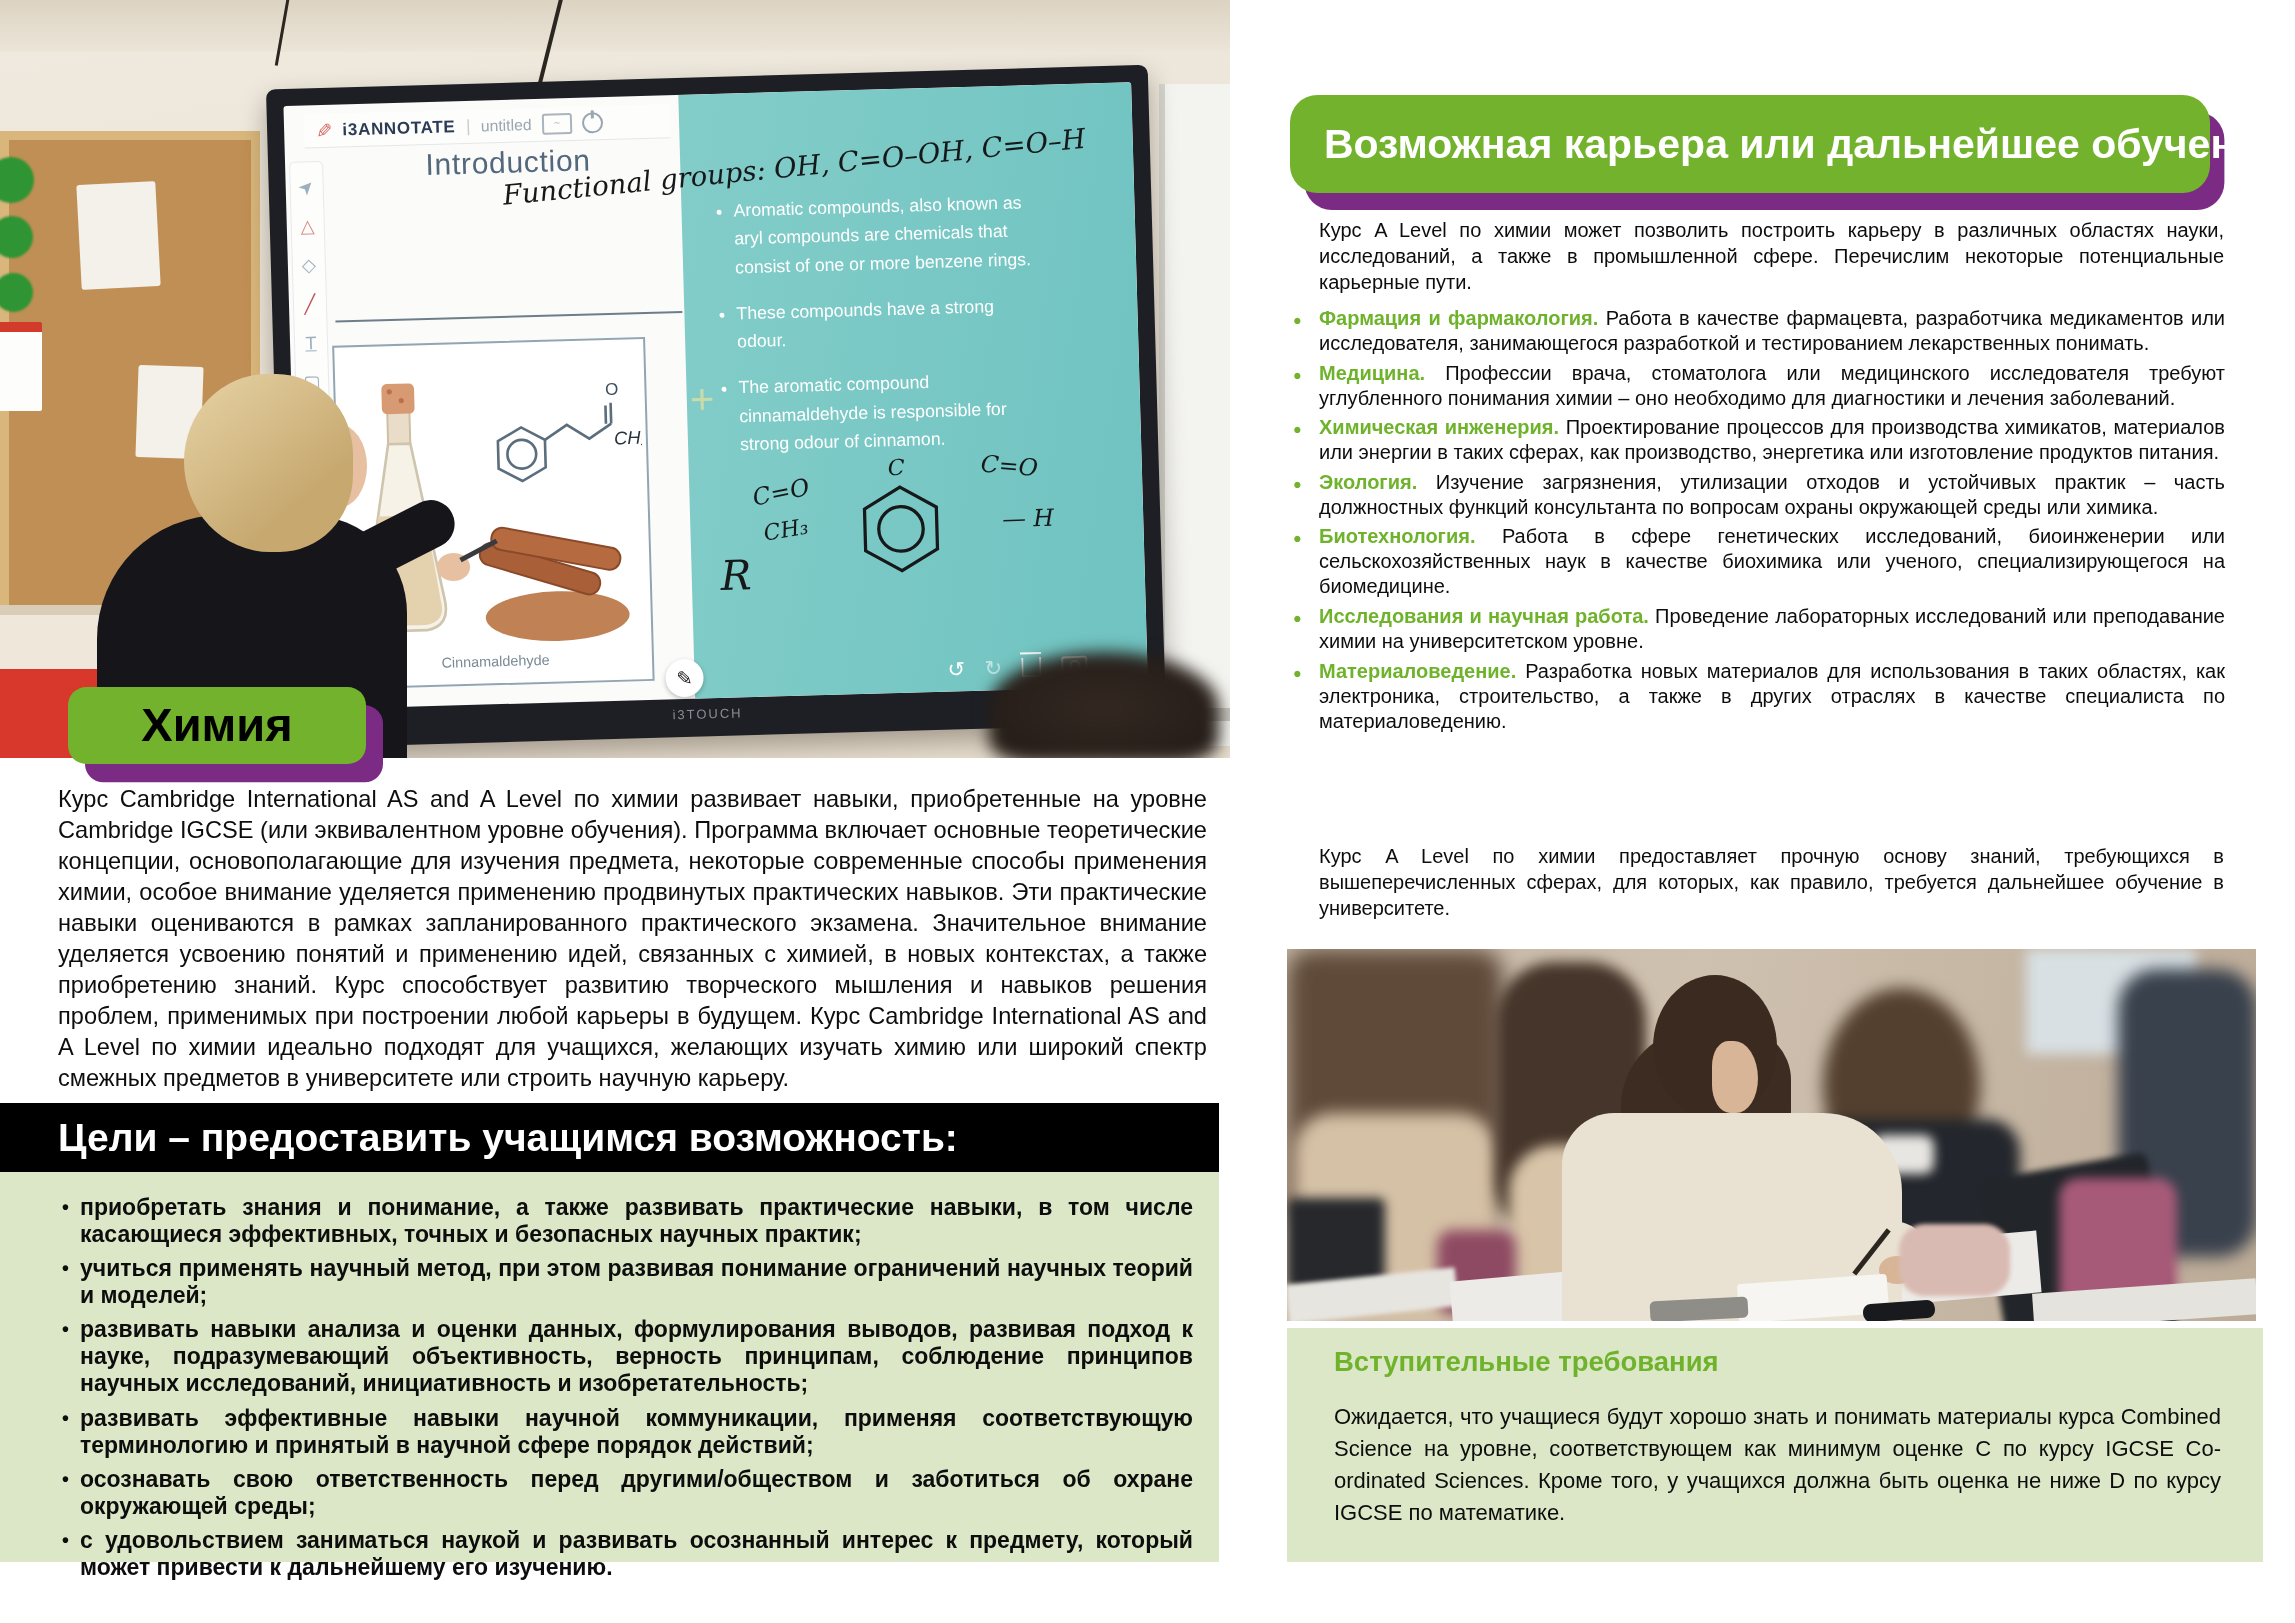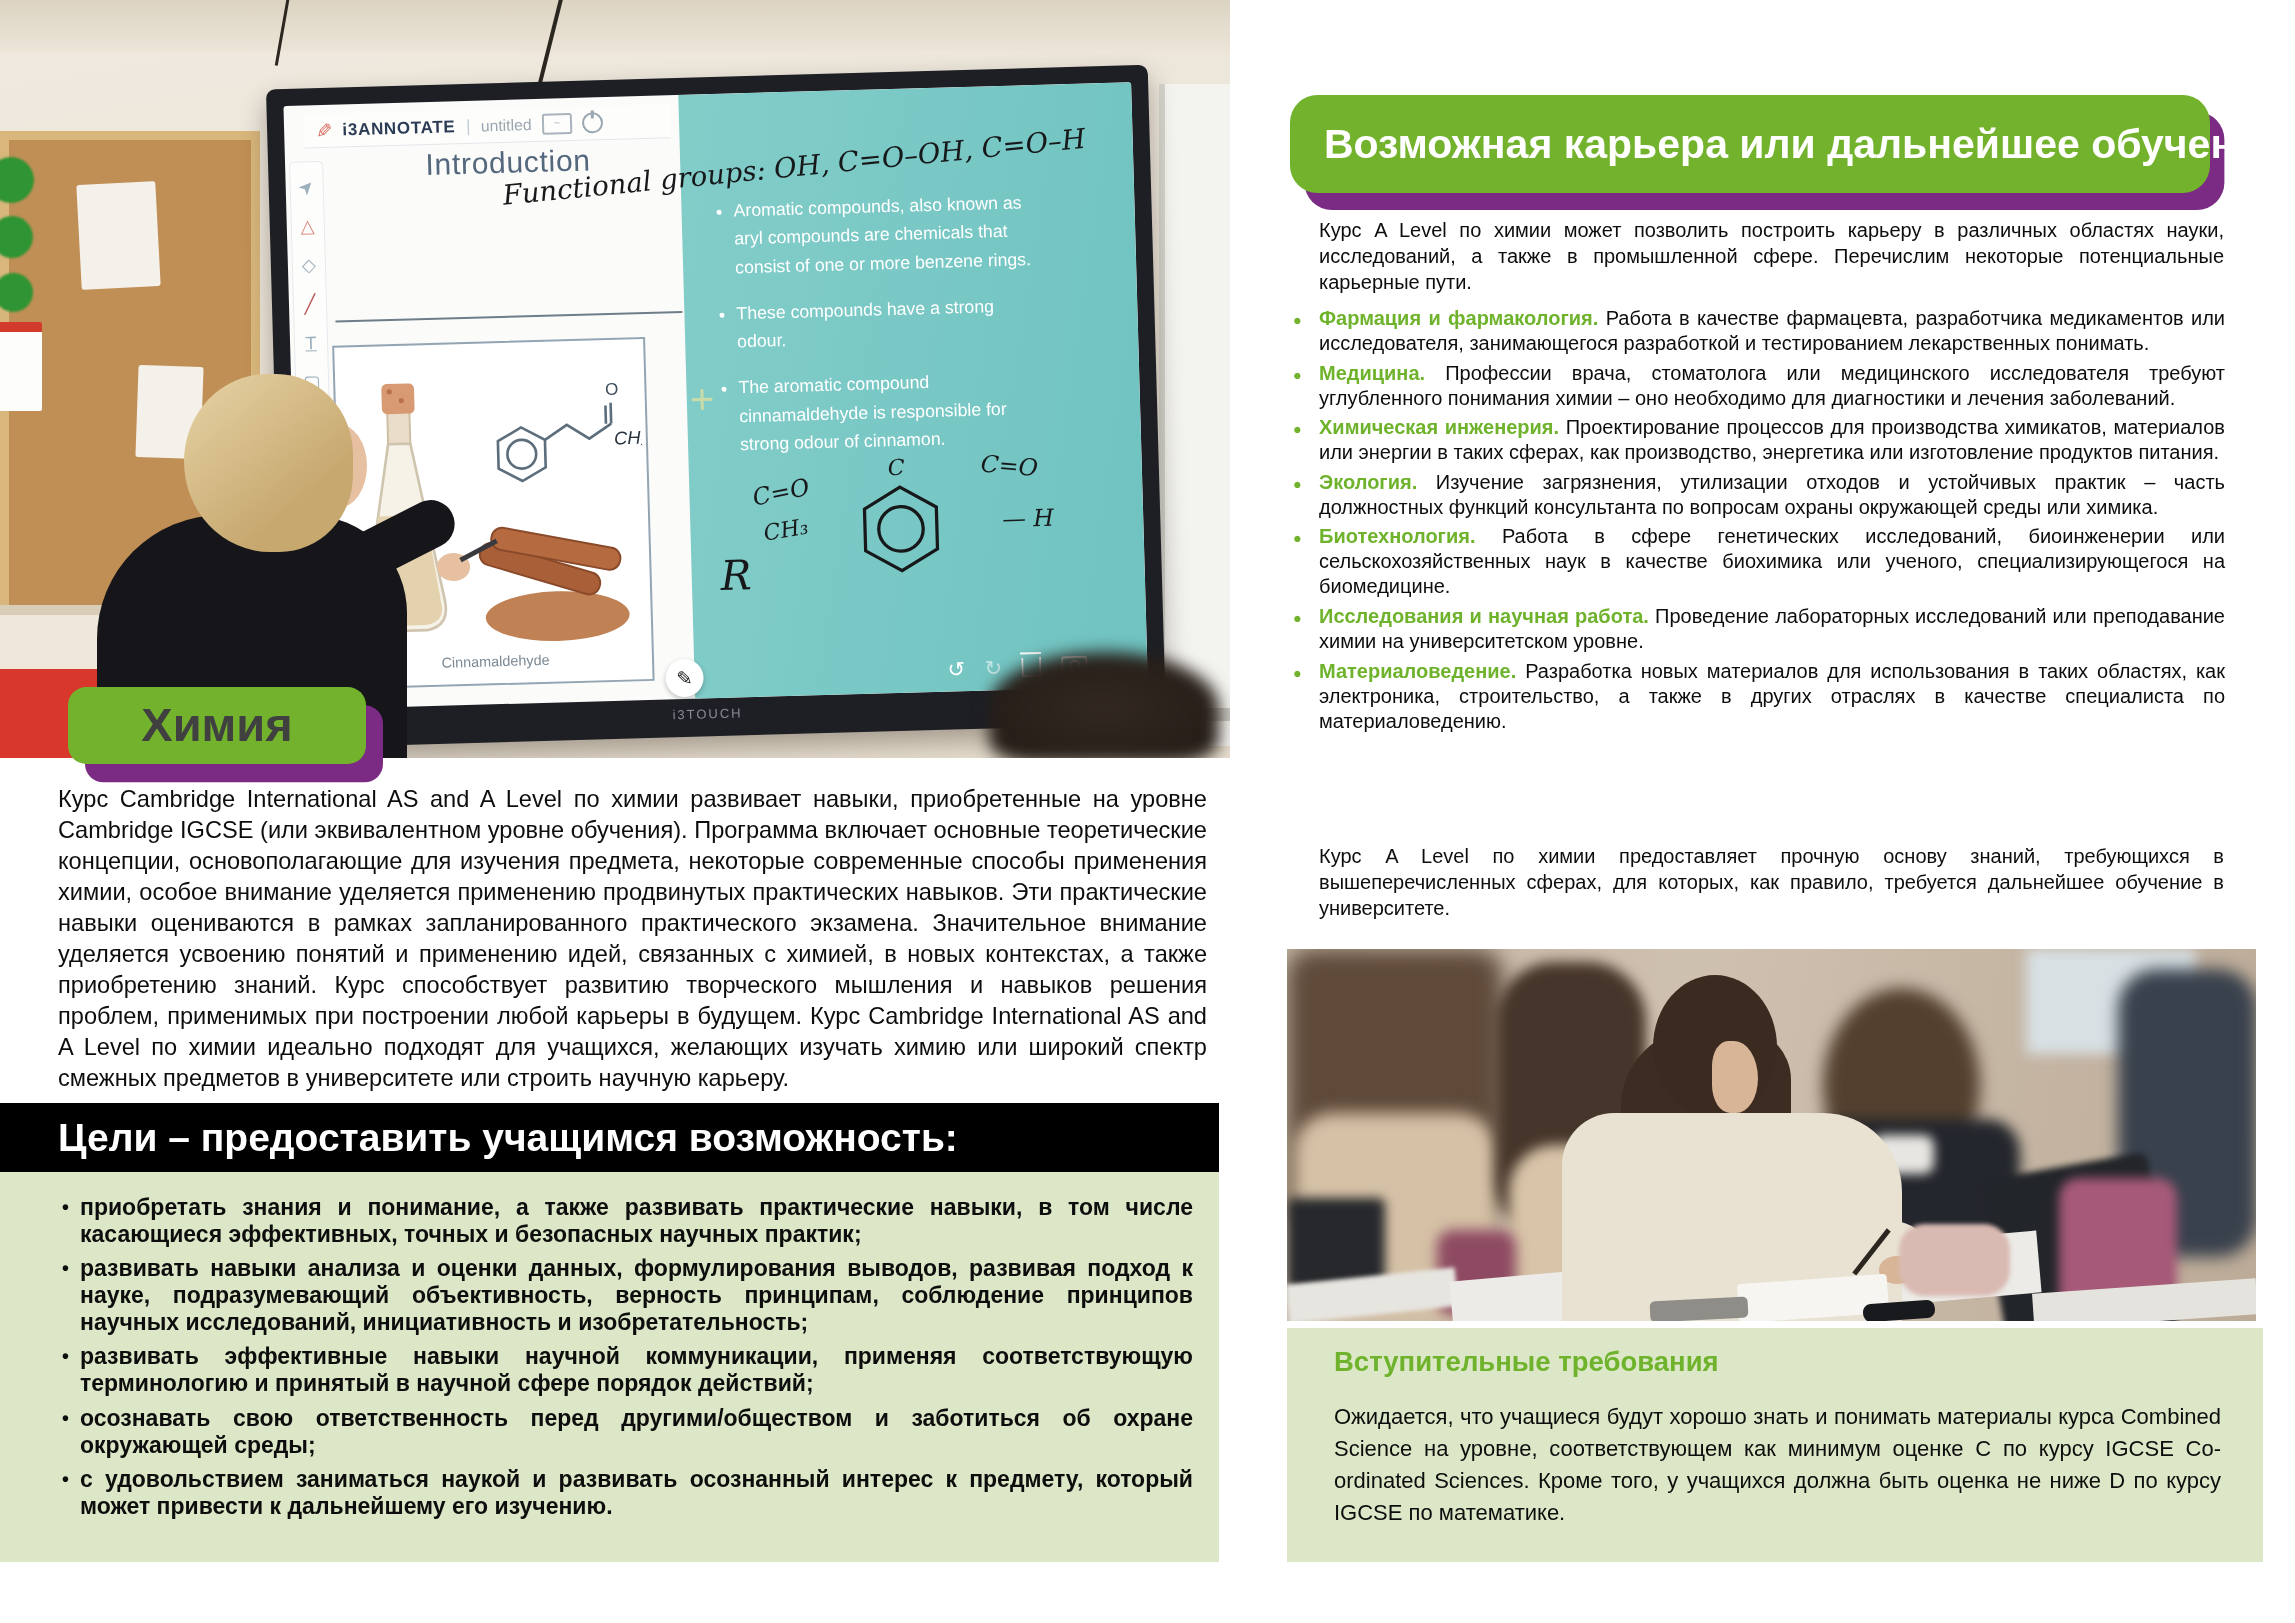--- a/index.html
+++ b/index.html
@@ -70,21 +70,21 @@
   .arm{left:313px;top:560px;width:156px;height:48px;background:#15151a;border-radius:26px;
        transform:rotate(-27deg);transform-origin:left center;}
   .hand-sk{left:437px;top:553px;width:33px;height:27.5px;background:#e6c0a0;border-radius:50%;}
   .stylus{left:458px;top:548px;width:41px;height:4.6px;background:#3a3a3e;transform:rotate(-28deg);}
   .pin{left:332px;top:689px;width:9.8px;height:9.8px;background:#d4382a;border-radius:50%;}
   .student-head{left:989px;top:652px;width:230px;height:111px;background:radial-gradient(#332822,#221a15);
                 border-radius:50% 50% 20% 20%;filter:blur(7.9px);}
 
   
   .badge{left:68px;top:687px;width:298px;height:77px;background:#73b22d;border-radius:18.3px;
-         box-shadow:17px 18.3px 0 #7c2b85;color:#404040;font-size:47px;font-weight:bold;
+         box-shadow:17px 18.3px 0 #7c2b85;color:#000000;font-size:47px;font-weight:bold;
          text-align:center;line-height:76px;}
 
   
   .intro-left{left:58px;top:784px;width:1149px;font-size:23.6px;line-height:31px;text-align:justify;}
   .goals-band{left:0;top:1103px;width:1219px;height:69px;background:#000000;color:#fff;
               font-size:39px;font-weight:bold;line-height:69px;padding-left:58px;box-sizing:border-box;}
   .goals-panel{left:0;top:1172px;width:1219px;height:390px;background:#dbe7c6;box-sizing:border-box;
                padding:22px 26px 0 58px;}
   .goals-list{margin:0;padding:0;list-style:none;font-size:23px;font-weight:bold;line-height:27px;}
   .goals-list li{position:relative;padding-left:22px;margin-bottom:7.2px;text-align:justify;}
@@ -241,20 +241,21 @@
   </div>
 
   <div class="abs badge">Химия</div>
 
   <div class="abs intro-left">Курс Cambridge International AS and A Level по химии развивает навыки, приобретенные на уровне Cambridge IGCSE (или эквивалентном уровне обучения). Программа включает основные теоретические концепции, основополагающие для изучения предмета, некоторые современные способы применения химии, особое внимание уделяется применению продвинутых практических навыков. Эти практические навыки оцениваются в рамках запланированного практического экзамена. Значительное внимание уделяется усвоению понятий и применению идей, связанных с химией, в новых контекстах, а также приобретению знаний. Курс способствует развитию творческого мышления и навыков решения проблем, применимых при построении любой карьеры в будущем. Курс Cambridge International AS and A Level по химии идеально подходят для учащихся, желающих изучать химию или широкий спектр смежных предметов в университете или строить научную карьеру.</div>
 
   <div class="abs goals-band">Цели – предоставить учащимся возможность:</div>
   <div class="abs goals-panel">
     <ul class="goals-list">
       <li>приобретать знания и понимание, а также развивать практические навыки, в том числе касающиеся эффективных, точных и безопасных научных практик;</li>
+      <li>учиться применять научный метод, при этом развивая понимание ограничений научных теорий и моделей;</li>
       <li>развивать навыки анализа и оценки данных, формулирования выводов, развивая подход к науке, подразумевающий объективность, верность принципам, соблюдение принципов научных исследований, инициативность и изобретательность;</li>
       <li>развивать эффективные навыки научной коммуникации, применяя соответствующую терминологию и принятый в научной сфере порядок действий;</li>
       <li>осознавать свою ответственность перед другими/обществом и заботиться об охране окружающей среды;</li>
       <li>с удовольствием заниматься наукой и развивать осознанный интерес к предмету, который может привести к дальнейшему его изучению.</li>
     </ul>
   </div>
 
   <div class="abs r-header">Возможная карьера или дальнейшее обучение:</div>
 
   <div class="abs r-text r-intro">Курс A Level по химии может позволить построить карьеру в различных областях науки, исследований, а также в промышленной сфере. Перечислим некоторые потенциальные карьерные пути.</div>

